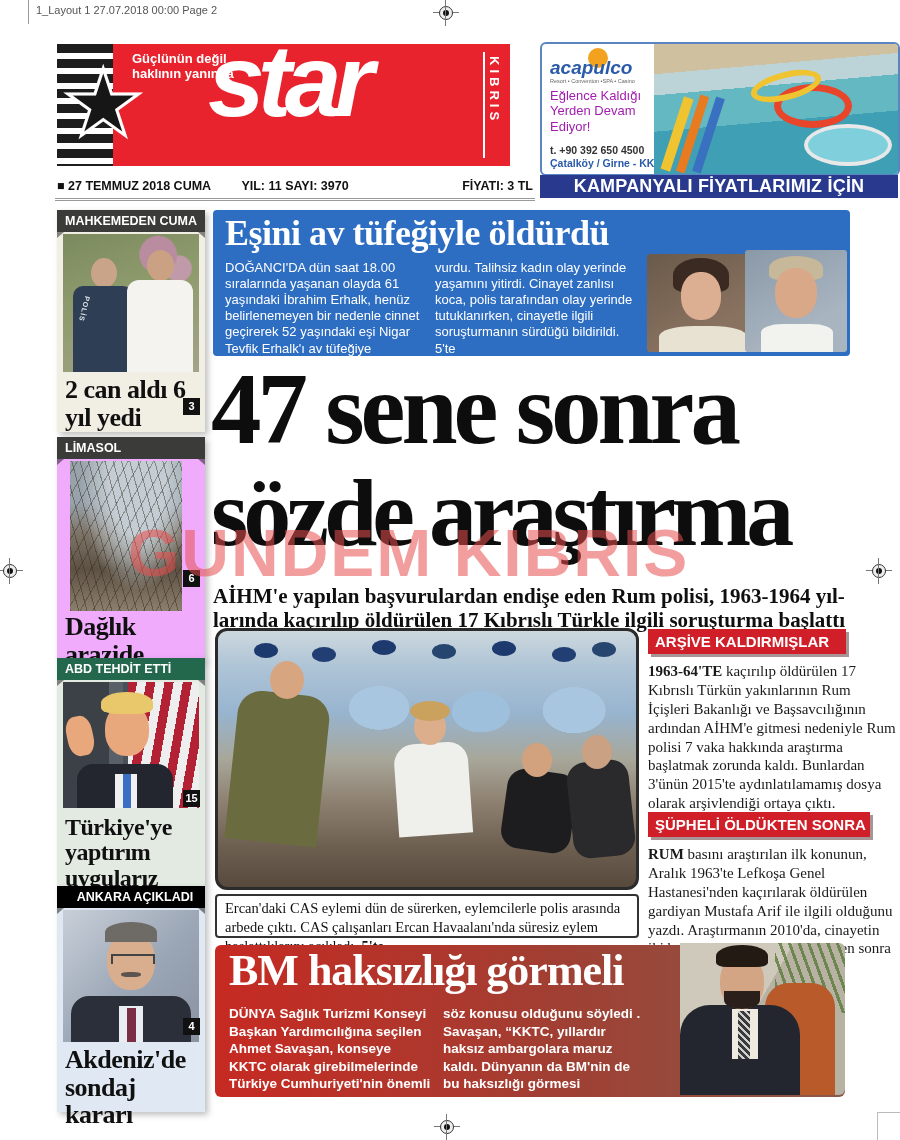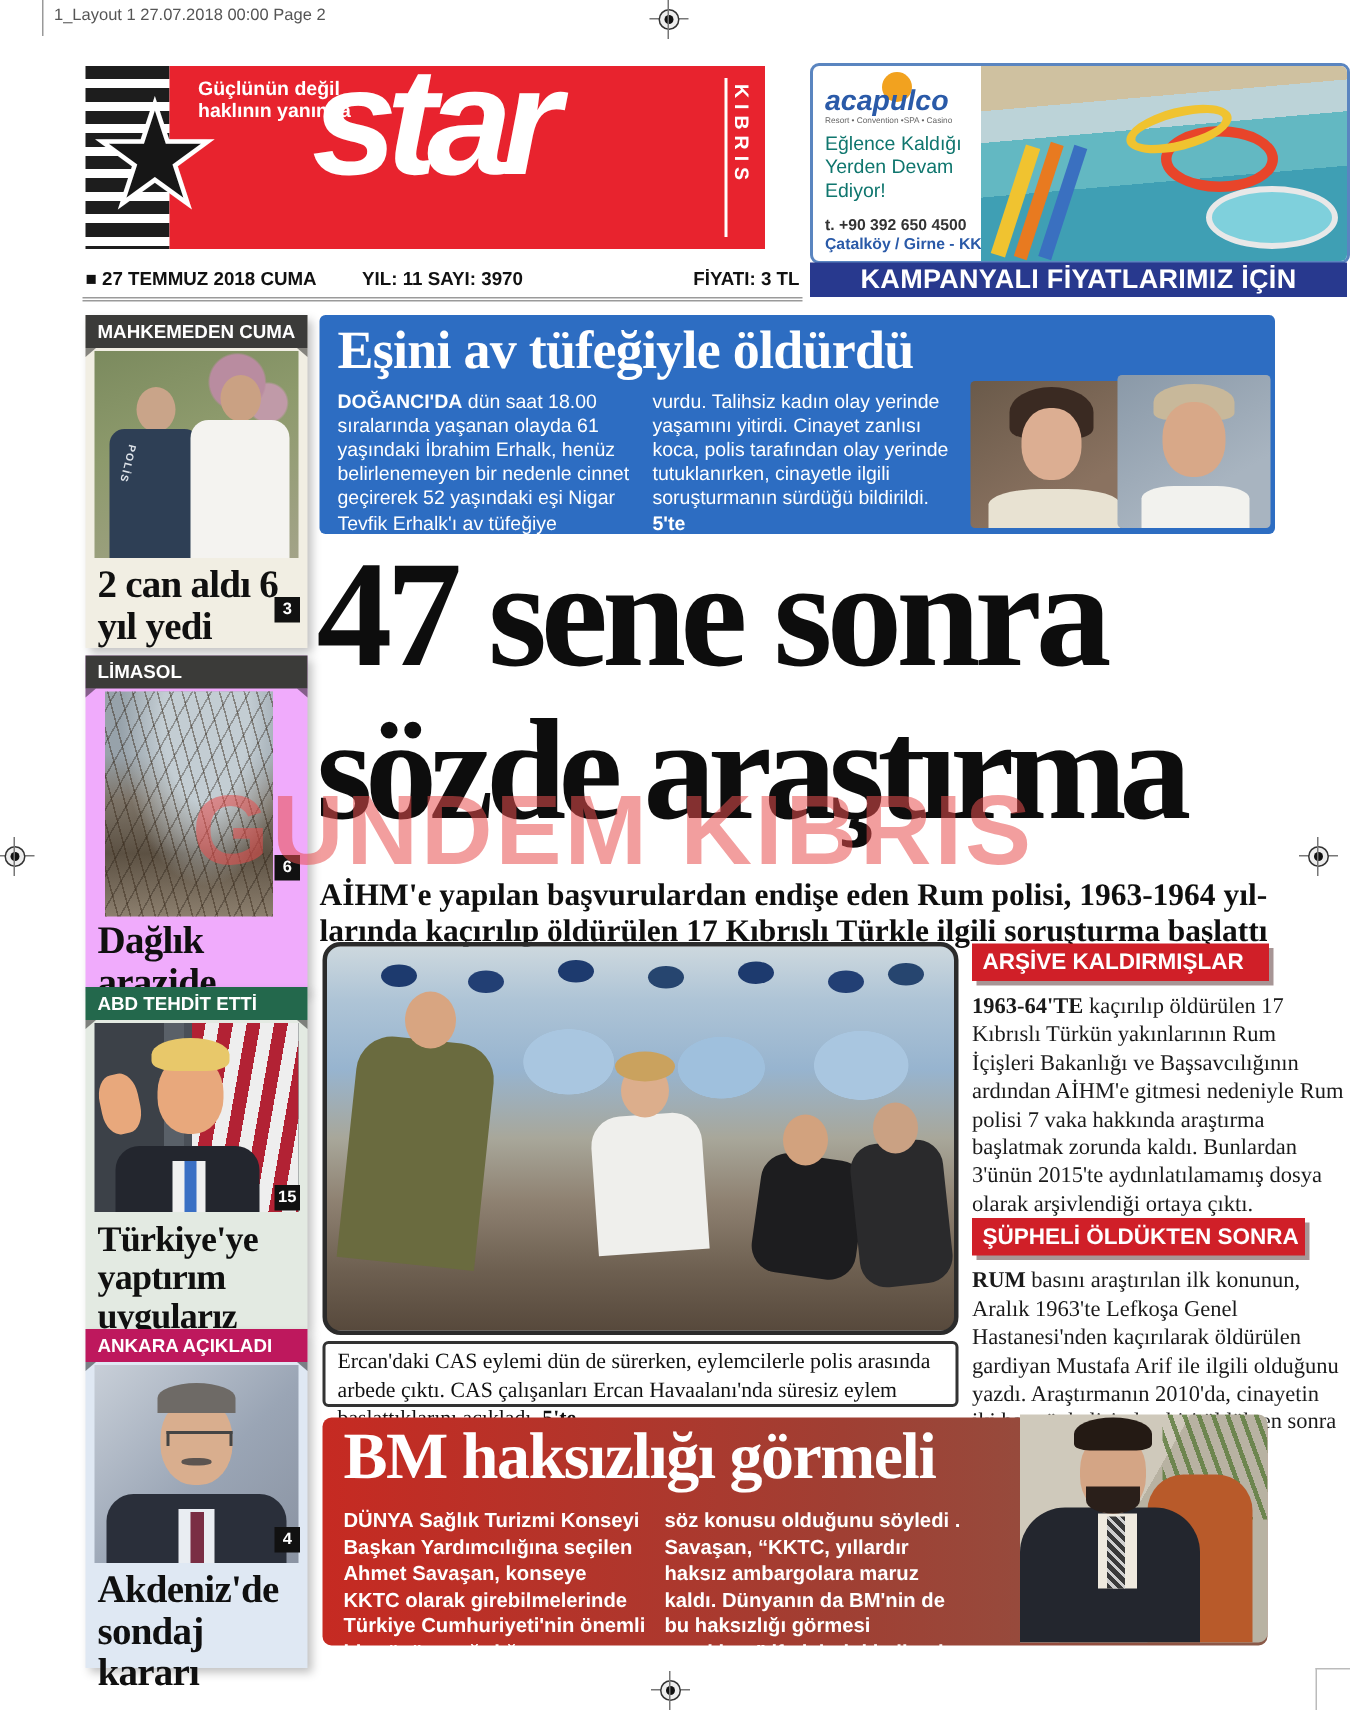--- a/index.html
+++ b/index.html
@@ -36,21 +36,21 @@
   .dateline .d{position:absolute;left:2px;top:3px;}
   .dateline .i{position:absolute;left:0;right:0;top:3px;text-align:center;}
   .dateline .p{position:absolute;right:2px;top:3px;}
 
   
   .ad{left:540px;top:42px;width:356px;height:130px;border:2px solid #5a85c0;border-radius:6px;
       background:#fff;overflow:hidden;}
   .ad .sun{position:absolute;left:46px;top:4px;width:20px;height:20px;border-radius:50%;background:#f2a21f;}
   .ad .brand{position:absolute;left:8px;top:14px;font:italic 900 19px/1 "Liberation Sans",sans-serif;color:#2a5aa8;}
   .ad .tag{position:absolute;left:8px;top:34px;font-size:5.5px;color:#666;}
-  .ad .msg{position:absolute;left:8px;top:44px;width:100px;font-size:13px;color:#0f766e;line-height:1.18;}
+  .ad .msg{position:absolute;left:8px;top:44px;width:100px;font-size:13px;color:#a21caf;line-height:1.18;}
   .ad .phone{position:absolute;left:8px;top:100px;font-weight:bold;font-size:10.5px;color:#333;}
   .ad .loc{position:absolute;left:8px;top:113px;font-weight:bold;font-size:10.5px;color:#2a5aa8;}
   .ad .photo{position:absolute;left:112px;top:0;right:0;bottom:0;
     background:linear-gradient(175deg,#cfc1a0 0 20%,#bcd3d8 20% 34%,#63b8c2 34% 58%,#3f9fb4 58% 100%);}
   .ad .photo i{position:absolute;display:block;}
   .ad .sl1{left:18px;top:52px;width:10px;height:76px;background:#f0c330;transform:rotate(18deg);}
   .ad .sl2{left:34px;top:50px;width:9px;height:80px;background:#e87a20;transform:rotate(18deg);}
   .ad .sl3{left:50px;top:52px;width:9px;height:78px;background:#3a70c0;transform:rotate(18deg);}
   .ad .sl4{left:120px;top:40px;width:64px;height:30px;border:7px solid #e8452a;border-radius:50%;}
   .ad .sl5{left:96px;top:28px;width:60px;height:16px;border:6px solid #f0c330;border-radius:50%;transform:rotate(-14deg);}
@@ -69,21 +69,21 @@
   .badge{position:absolute;width:17px;height:17px;background:#111;color:#fff;
     font:bold 11px/17px "Liberation Sans",sans-serif;text-align:center;z-index:4;}
   .card .ph{position:absolute;overflow:hidden;}
   .card1{top:210px;height:222px;background:#f1eee3;}
   .card1 .kicker{background:#3b3b39;}
   .card2{top:437px;height:224px;background:#f0abfc;}
   .card2 .kicker{background:#3b3b39;}
   .card3{top:658px;height:228px;background:#e3eae2;}
   .card3 .kicker{background:#23684c;}
   .card4{top:886px;height:226px;background:#dfe8f3;}
-  .card4 .kicker{background:#be185d;}
+  .card4 .kicker{background:#000000;text-align:center;}
 
   
   .ph-mahkeme{left:6px;top:24px;width:136px;height:138px;
     background:radial-gradient(circle at 70% 15%,#b98ca0 0 12%,transparent 13%),
                radial-gradient(circle at 85% 25%,#c09aa8 0 8%,transparent 9%),
                linear-gradient(160deg,#7b8a5e,#8d9a6c 40%,#a3a388);}
   .ph-mahkeme .h1{position:absolute;left:28px;top:24px;width:26px;height:30px;border-radius:50%;background:#c9a489;}
   .ph-mahkeme .t1{position:absolute;left:10px;top:52px;width:60px;height:86px;border-radius:10px 10px 0 0;background:#2e3f55;}
   .ph-mahkeme .h2{position:absolute;left:84px;top:16px;width:27px;height:31px;border-radius:50%;background:#caa183;}
   .ph-mahkeme .t2{position:absolute;left:64px;top:46px;width:66px;height:92px;border-radius:12px 12px 0 0;background:#f4f3f0;}
@@ -113,21 +113,21 @@
   .ph-minister .glasses{position:absolute;left:48px;top:44px;width:40px;height:8px;border-top:2px solid #444;
     border-left:2px solid #444;border-right:2px solid #444;}
   .ph-minister .mus{position:absolute;left:58px;top:62px;width:20px;height:5px;border-radius:40%;background:#5c5450;}
 
   
   .bluebox{left:213px;top:210px;width:637px;height:146px;background:#2d6dc2;border-radius:4px;z-index:2;}
   .bluebox .hl{position:absolute;left:12px;top:4px;color:#fff;font:bold 36px/1.1 "Liberation Serif",serif;letter-spacing:-.5px;}
   .bluebox .col{position:absolute;top:50px;color:#fff;font-size:13px;line-height:1.24;width:200px;}
   .bluebox .c1{left:12px;}
   .bluebox .c2{left:222px;}
-  .bluebox b{font-weight:bold;}
+  .bluebox b{font-weight:normal;}
   .ph-woman{position:absolute;left:434px;top:44px;width:112px;height:98px;border-radius:3px;
     background:linear-gradient(150deg,#6a5a4a,#8a7260 70%);}
   .ph-woman .face{position:absolute;left:34px;top:18px;width:40px;height:48px;border-radius:46%;background:#dcae92;}
   .ph-woman .hair{position:absolute;left:26px;top:4px;width:56px;height:34px;border-radius:50% 50% 20% 20%;background:#3a2a22;}
   .ph-woman .fur{position:absolute;left:12px;bottom:0;width:88px;height:26px;border-radius:40% 40% 0 0;background:#e8e2d2;}
   .ph-man{position:absolute;left:532px;top:40px;width:102px;height:102px;border-radius:3px;
     background:linear-gradient(150deg,#8a99a8,#a8b4c0 70%);}
   .ph-man .face{position:absolute;left:30px;top:18px;width:42px;height:50px;border-radius:46%;background:#d8a888;}
   .ph-man .hair{position:absolute;left:24px;top:6px;width:54px;height:24px;border-radius:50% 50% 20% 20%;background:#c8b89a;}
   .ph-man .shirt{position:absolute;left:16px;bottom:0;width:72px;height:28px;border-radius:30% 30% 0 0;background:#f2f2ee;}

